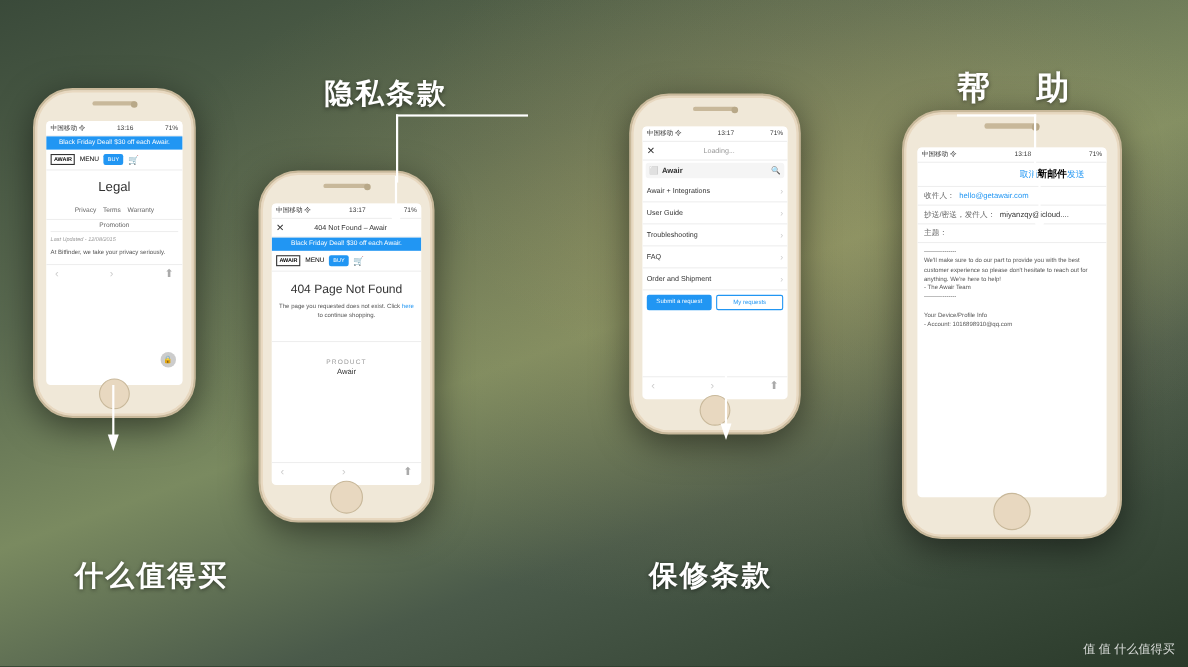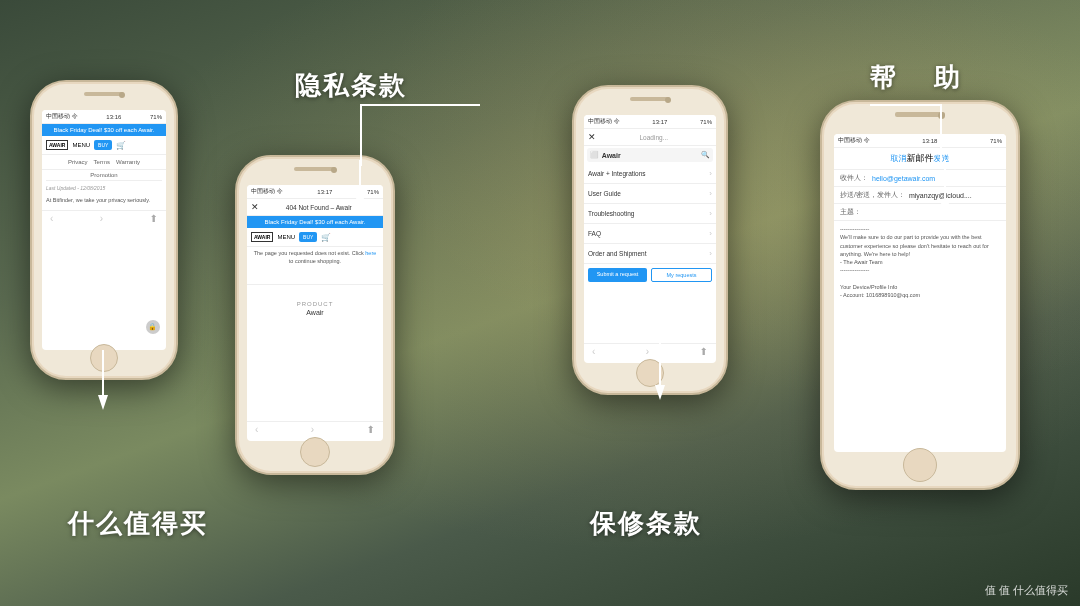--- a/index.html
+++ b/index.html
@@ -129,23 +129,23 @@
     .p2-product-name { font-size: 7px; text-align: center; color: #333; }
     .p3-search-bar { display: flex; align-items: center; padding: 3px; background: #f5f5f5; margin: 2px 3px; border-radius: 3px; gap: 3px; }
     .p3-search-input { font-size: 7px; font-weight: bold; color: #333; flex: 1; }
     .p3-menu-item { display: flex; justify-content: space-between; align-items: center; padding: 5px 4px; border-bottom: 0.5px solid #eee; font-size: 6.5px; color: #333; }
     .p3-chevron { font-size: 8px; color: #ccc; }
     .p3-btn-row { display: flex; gap: 4px; padding: 4px; }
     .p3-btn { flex: 1; background: #2196F3; color: #fff; font-size: 5.5px; padding: 3px; text-align: center; border-radius: 2px; }
     .p3-btn-outline { flex: 1; border: 0.5px solid #2196F3; color: #2196F3; font-size: 5.5px; padding: 3px; text-align: center; border-radius: 2px; }
 
     
-    .p4-header { display: flex; justify-content: center; align-items: center; padding: 4px 8px; border-bottom: 0.5px solid #eee; }
+    .p4-header { display: flex; justify-content: flex-end; align-items: center; padding: 4px 20px; border-bottom: 0.5px solid #eee; }
     .p4-cancel { font-size: 8px; color: #2196F3; }
-    .p4-title { font-size: 9px; font-weight: 400; }
+    .p4-title { font-size: 9px; font-weight: 700; }
     .p4-send { font-size: 8px; color: #2196F3; }
     .p4-field { display: flex; align-items: center; padding: 3px 6px; border-bottom: 0.5px solid #eee; font-size: 7px; gap: 4px; }
     .p4-field-label { color: #666; white-space: nowrap; }
     .p4-field-value { color: #2196F3; font-size: 7px; }
     .p4-body-text { font-size: 5.5px; color: #555; padding: 4px 6px; line-height: 1.5; }
 
     
     .phone-bottom-nav { display: flex; justify-content: space-between; align-items: center; padding: 2px 8px; border-top: 0.5px solid #eee; margin-top: auto; }
     .nav-arrow { font-size: 10px; color: #ccc; }
     .nav-share { font-size: 10px; color: #aaa; }
@@ -173,21 +173,21 @@
     }
   </style>
 </head>
 <body>
 
 <div class="bg"></div>
 
 <div class="label" style="top: 68px; left: 295px; font-size: 26px;">隐私条款</div>
 <div class="label" style="bottom: 65px; left: 68px; font-size: 26px;">什么值得买</div>
 <div class="label" style="bottom: 65px; left: 590px; font-size: 26px;">保修条款</div>
-<div class="label" style="top: 60px; left: 870px; font-size: 26px; letter-spacing: 6px;">帮　助</div>
+<div class="label" style="top: 60px; left: 870px; font-size: 30px; letter-spacing: 6px;">帮　助</div>
 
 <div class="annotation-line" style="left: 360px; top: 104px; width: 120px; height: 1.5px;"></div>
 <div class="annotation-line" style="left: 360px; top: 104px; width: 1.5px; height: 62px;"></div>
 <div class="annotation-line" style="left: 940px; top: 104px; width: 1.5px; height: 62px;"></div>
 <div class="annotation-line" style="left: 870px; top: 104px; width: 72px; height: 1.5px;"></div>
 
 <svg class="arrow-svg" style="left:88px; top:350px; width:30px; height:70px;">
   <line x1="15" y1="0" x2="15" y2="55" stroke="white" stroke-width="2"></line>
   <polygon points="10,45 15,60 20,45" fill="white"></polygon>
 </svg>
@@ -216,20 +216,21 @@
       <span>13:16</span>
       <span>71%</span>
     </div>
     <div class="p1-banner">Black Friday Deal! $30 off each Awair.</div>
     <div class="p1-nav">
       <div class="p1-nav-logo">AWAIR</div>
       <div class="p1-nav-menu">MENU</div>
       <div class="p1-nav-buy">BUY</div>
       <span style="font-size:8px;">🛒</span>
     </div>
+    <div class="p1-title">Legal</div>
     <div class="p1-tabs">
       <span class="p1-tab">Privacy</span>
       <span class="p1-tab">Terms</span>
       <span class="p1-tab">Warranty</span>
     </div>
     <div class="p1-tab-row2">Promotion</div>
     <div style="height:0.5px;background:#eee;margin:0 4px;"></div>
     <div class="p1-meta">Last Updated - 12/08/2015</div>
     <div class="p1-body">At Bitfinder, we take your privacy seriously.</div>
     <div style="position:relative; margin-top:4px;">
@@ -258,20 +259,21 @@
       <span style="font-size:9px;color:#333;">✕</span>
       <span style="flex:1;font-size:6.5px;text-align:center;color:#333;">404 Not Found – Awair</span>
     </div>
     <div class="p1-banner">Black Friday Deal! $30 off each Awair.</div>
     <div class="p1-nav">
       <div class="p1-nav-logo">AWAIR</div>
       <div class="p1-nav-menu">MENU</div>
       <div class="p1-nav-buy">BUY</div>
       <span style="font-size:8px;">🛒</span>
     </div>
+    <div class="p2-404-title">404 Page Not Found</div>
     <div class="p2-404-body">
       <span>The page you requested does not exist. Click</span>
       <span class="p2-404-link">here</span>
       <span>to continue shopping.</span>
     </div>
     <div style="margin-top:16px;border-top:0.5px solid #eee;padding-top:8px;">
       <div class="p2-product">PRODUCT</div>
       <div class="p2-product-name">Awair</div>
     </div>
     <div class="phone-bottom-nav" style="position:absolute;bottom:4px;left:0;right:0;">

